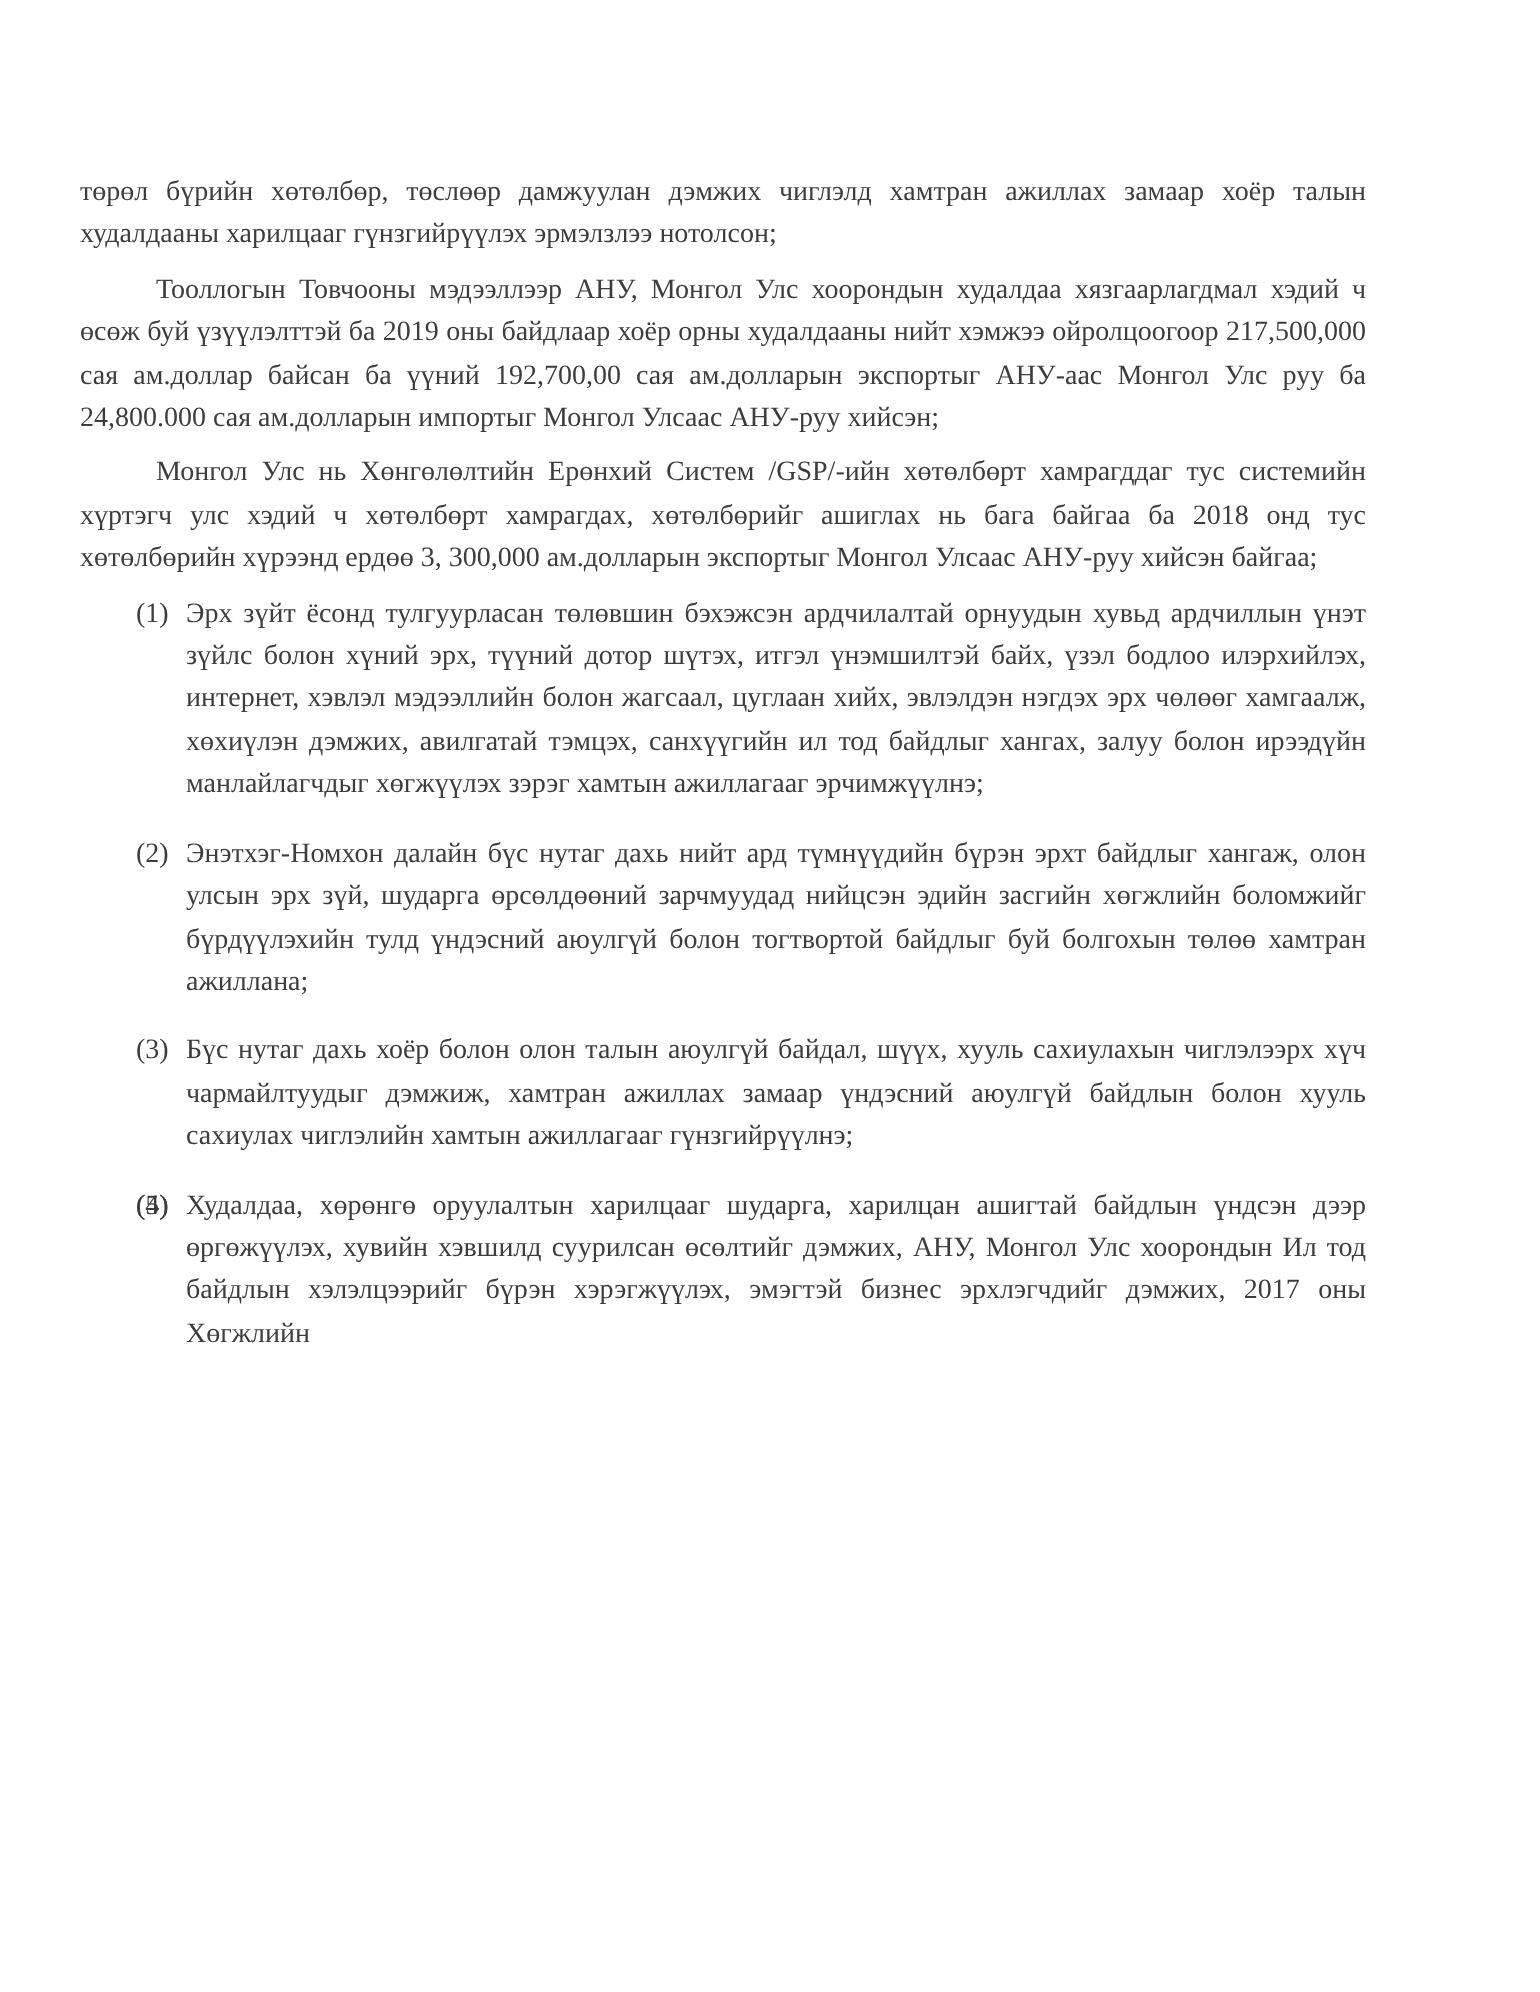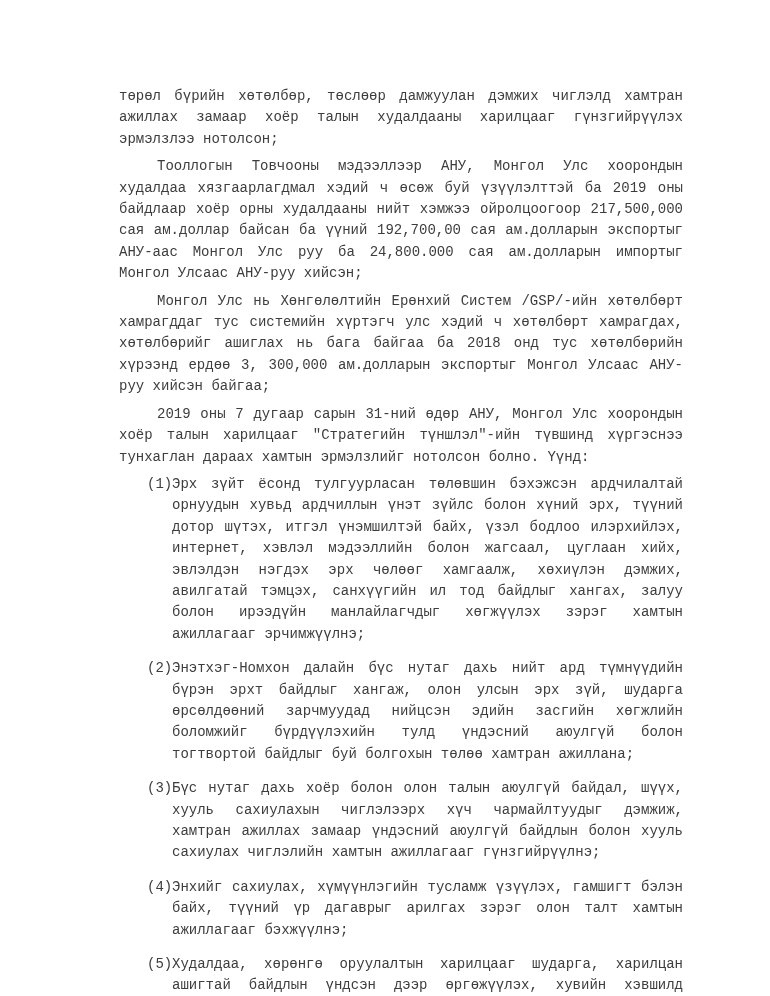--- a/index.html
+++ b/index.html
@@ -6,23 +6,23 @@
     --page-bg:#ffffff;
     --text-color:#3d3d3d;
   }
   html,body{margin:0;padding:0;background:#ffffff;}
   .page{
     position:relative;
     width:770px;
     height:996px;
     box-sizing:border-box;
     background:var(--page-bg);
-    padding:86px 87px 0 119px;
+    padding:86px 87px 0 40px;
     overflow:hidden;
-    font-family:Liberation Mono, monospace;
+    font-family:Liberation Serif, serif;
     font-size:14px;
     line-height:21.4px;
     color:var(--text-color);
   }
   .para{
     margin:0 0 6px 0;
     text-indent:38px;
     text-align:justify;
   }
   .para.no-indent{
@@ -45,32 +45,31 @@
     text-align:left;
   }
 </style>
 </head>
 <body>
 
 <div class="page">
   <p class="para no-indent">төрөл бүрийн хөтөлбөр, төслөөр дамжуулан дэмжих чиглэлд хамтран ажиллах замаар хоёр талын худалдааны харилцааг гүнзгийрүүлэх эрмэлзлээ нотолсон;</p>
   <p class="para">Тооллогын Товчооны мэдээллээр АНУ, Монгол Улс хоорондын худалдаа хязгаарлагдмал хэдий ч өсөж буй үзүүлэлттэй ба 2019 оны байдлаар хоёр орны худалдааны нийт хэмжээ ойролцоогоор 217,500,000 сая ам.доллар байсан ба үүний 192,700,00 сая ам.долларын экспортыг АНУ-аас Монгол Улс руу ба 24,800.000 сая ам.долларын импортыг Монгол Улсаас АНУ-руу хийсэн;</p>
   <p class="para">Монгол Улс нь Хөнгөлөлтийн Ерөнхий Систем /GSP/-ийн хөтөлбөрт хамрагддаг тус системийн хүртэгч улс хэдий ч хөтөлбөрт хамрагдах, хөтөлбөрийг ашиглах нь бага байгаа ба 2018 онд тус хөтөлбөрийн хүрээнд ердөө 3, 300,000 ам.долларын экспортыг Монгол Улсаас АНУ-руу хийсэн байгаа;</p>
-  <p class="para">2019 оны 7 дугаар сарын 31-ний өдөр АНУ, Монгол Улс хоорондын хоёр талын харилцааг "Стратегийн түншлэл"-ийн түвшинд хүргэснээ тунхаглан дараах хамтын эрмэлзлийг нотолсон болно. Үүнд:</p>
 
   <ol class="list">
     <li class="list-item">
       <span class="marker">(1)</span><span class="text">Эрх зүйт ёсонд тулгуурласан төлөвшин бэхэжсэн ардчилалтай орнуудын хувьд ардчиллын үнэт зүйлс болон хүний эрх, түүний дотор шүтэх, итгэл үнэмшилтэй байх, үзэл бодлоо илэрхийлэх, интернет, хэвлэл мэдээллийн болон жагсаал, цуглаан хийх, эвлэлдэн нэгдэх эрх чөлөөг хамгаалж, хөхиүлэн дэмжих, авилгатай тэмцэх, санхүүгийн ил тод байдлыг хангах, залуу болон ирээдүйн манлайлагчдыг хөгжүүлэх зэрэг хамтын ажиллагааг эрчимжүүлнэ;</span>
     </li>
     <li class="list-item">
       <span class="marker">(2)</span><span class="text">Энэтхэг-Номхон далайн бүс нутаг дахь нийт ард түмнүүдийн бүрэн эрхт байдлыг хангаж, олон улсын эрх зүй, шударга өрсөлдөөний зарчмуудад нийцсэн эдийн засгийн хөгжлийн боломжийг бүрдүүлэхийн тулд үндэсний аюулгүй болон тогтвортой байдлыг буй болгохын төлөө хамтран ажиллана;</span>
     </li>
     <li class="list-item">
       <span class="marker">(3)</span><span class="text">Бүс нутаг дахь хоёр болон олон талын аюулгүй байдал, шүүх, хууль сахиулахын чиглэлээрх хүч чармайлтуудыг дэмжиж, хамтран ажиллах замаар үндэсний аюулгүй байдлын болон хууль сахиулах чиглэлийн хамтын ажиллагааг гүнзгийрүүлнэ;</span>
     </li>
     <li class="list-item">
-      <span class="marker">(4)</span><span class="text">Энхийг сахиулах, хүмүүнлэгийн тусламж үзүүлэх, гамшигт бэлэн байх, түүний үр дагаврыг арилгах зэрэг олон талт хамтын ажиллагааг бэхжүүлнэ;</span>
+      <span class="marker">(4)</span>
     </li>
     <li class="list-item">
       <span class="marker">(5)</span><span class="text">Худалдаа, хөрөнгө оруулалтын харилцааг шударга, харилцан ашигтай байдлын үндсэн дээр өргөжүүлэх, хувийн хэвшилд суурилсан өсөлтийг дэмжих, АНУ, Монгол Улс хоорондын Ил тод байдлын хэлэлцээрийг бүрэн хэрэгжүүлэх, эмэгтэй бизнес эрхлэгчдийг дэмжих, 2017 оны Хөгжлийн</span>
     </li>
   </ol>
 </div>
 
 </body></html>

